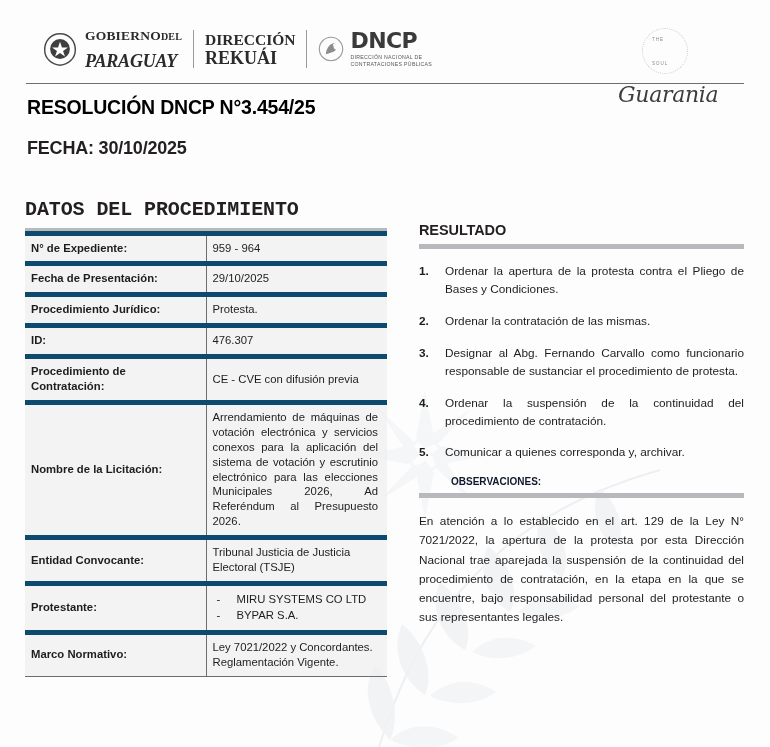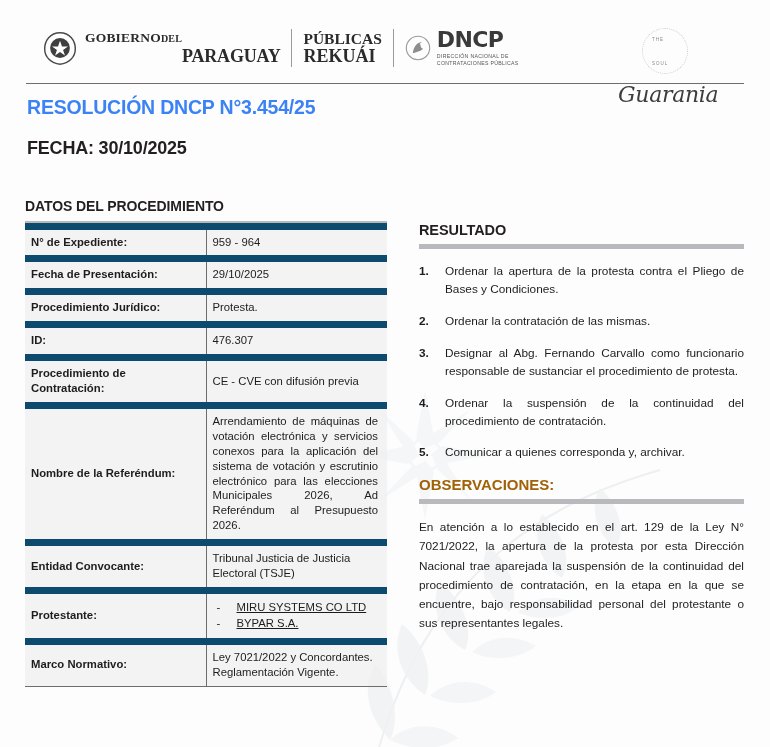--- a/index.html
+++ b/index.html
@@ -48,32 +48,33 @@
     align-items: center;
     gap: 0px;
   }
   .gov-seal {
     width: 36px; height: 36px;
     margin-right: 7px;
     flex: 0 0 auto;
   }
   .gov-text {
     display: flex;
+    flex-direction: column;
     line-height: 1.0;
     font-family: "Liberation Serif", serif;
     color: #2b2b2b;
   }
   .gov-l1 {
     font-size: 13.5px; font-weight: bold; letter-spacing: 0.2px;
     white-space: nowrap;
   }
   .gov-l1 .del { font-size: 10px; }
   .gov-l2 {
     font-size: 18px; font-weight: bold; letter-spacing: -0.2px;
-    margin-top: 16px; white-space: nowrap;
+    margin-top: 9px; white-space: nowrap; font-style: italic;
   }
   .vbar {
     width: 1px; height: 38px;
     background: #9a9a9a;
     margin: 0 11px;
     flex: 0 0 auto;
   }
   .py-text {
     display: flex; flex-direction: column; line-height: 1.0;
     font-family: "Liberation Serif", serif; color: #2b2b2b;
@@ -129,56 +130,57 @@
     left: 26px; top: 83px;
     width: 718px; height: 0;
     border-top: 1.3px solid #6e6e6e;
   }
 
   
   .doc-title {
     position: absolute;
     left: 27px; top: 96px;
     font-size: 19.5px; font-weight: bold;
-    color: #3b82f6;
+    color: #000000;
     letter-spacing: -0.2px;
   }
   .doc-date {
     position: absolute;
     left: 27px; top: 138px;
     font-size: 18px; font-weight: bold;
     color: #231f20;
     letter-spacing: -0.2px;
   }
 
   
   .left-col {
     position: absolute;
     left: 25px; top: 198px;
     width: 362px;
     z-index: 2;
   }
   .section-head {
-    font-size: 14px; font-weight: bold; color: #231f20;
+    font-size: 20px; font-weight: bold; color: #231f20;
     letter-spacing: -0.1px;
     margin-bottom: 7px;
+    font-family: Liberation Mono, monospace;
   }
   table.datos {
     width: 362px;
     border-collapse: collapse;
     background: rgba(238,238,240,0.72);
     table-layout: fixed;
   }
   table.datos tr.gray-top td {
     padding: 0; height: 5px;
     background: #b8b8bd;
     border: none;
   }
   table.datos td {
-    border-top: 7px solid #0c4a6e;
+    border-top: 5px solid #0c4a6e;
     border-bottom: none;
     padding: 5px 6px 6px 6px;
     vertical-align: middle;
     font-size: 11.3px;
     color: #1d1d1d;
     line-height: 1.32;
   }
   table.datos tr:last-child td { border-bottom: 1px solid #6d6d6d; }
   td.lbl {
     width: 120px;
@@ -191,21 +193,20 @@
     font-weight: normal;
   }
   td.val.justify { text-align: justify; text-justify: inter-word; padding-right: 9px; }
   ul.prot {
     margin: 0; padding: 0; list-style: none;
   }
   ul.prot li {
     position: relative;
     padding-left: 24px;
     line-height: 1.45;
-    text-decoration: underline;
   }
   ul.prot li::before {
     content: "-";
     position: absolute; left: 4px; top: 0;
     color: #1d1d1d;
   }
 
   
   .right-col {
     position: absolute;
@@ -235,22 +236,23 @@
     flex: 0 0 auto;
     width: 26px;
   }
   .res-text {
     flex: 1 1 auto;
     text-align: justify;
     text-justify: inter-word;
   }
   .res-text.nowrap-justify { text-align: left; }
   .obs-head {
-    font-size: 15px; font-weight: bold; color: #a16207;
+    font-size: 10px; font-weight: bold; color: #0f172a;
     margin-top: 2px;
+    margin-left: 32px;
   }
   .obs-bar {
     width: 325px; height: 5px;
     background: #b8b8bd;
     margin-top: 6px;
     margin-bottom: 14px;
   }
   .obs-text {
     font-size: 11.8px;
     color: #1d1d1d;
@@ -310,21 +312,21 @@
       <div class="gov-text">
         <div class="gov-l1">
           <span>GOBIERNO</span><span class="del">DEL</span>
         </div>
         <div class="gov-l2">PARAGUAY</div>
       </div>
 
       <div class="vbar"></div>
 
       <div class="py-text">
-        <div class="py-l1">PÚBLICAS</div>
+        <div class="py-l1">DIRECCIÓN</div>
         <div class="py-l2">REKUÁI</div>
       </div>
 
       <div class="vbar"></div>
 
       <div class="dncp-block">
         <svg class="dncp-seal" viewBox="0 0 30 30">
           <circle cx="15" cy="15" r="13.5" fill="none" stroke="#9b9b9b" stroke-width="1.3"></circle>
           <path d="M9 21 C10 14 13 9 19 8 C17 12 18 15 21 16 C18 19 13 20 9 21 Z" fill="#8d8d8d"></path>
           <circle cx="18.2" cy="10.2" r="1.1" fill="#ffffff"></circle>
@@ -381,21 +383,21 @@
           <td class="lbl">ID:</td>
           <td class="val">476.307</td>
         </tr>
 
         <tr>
           <td class="lbl">Procedimiento de Contratación:</td>
           <td class="val">CE - CVE con difusión previa</td>
         </tr>
 
         <tr>
-          <td class="lbl">Nombre de la Referéndum:</td>
+          <td class="lbl">Nombre de la Licitación:</td>
           <td class="val justify">Arrendamiento de máquinas de votación electrónica y servicios conexos para la aplicación del sistema de votación y escrutinio electrónico para las elecciones Municipales 2026, Ad Referéndum al Presupuesto 2026.</td>
         </tr>
 
         <tr>
           <td class="lbl">Entidad Convocante:</td>
           <td class="val">Tribunal Justicia de Justicia Electoral (TSJE)</td>
         </tr>
 
         <tr>
           <td class="lbl">Protestante:</td>

